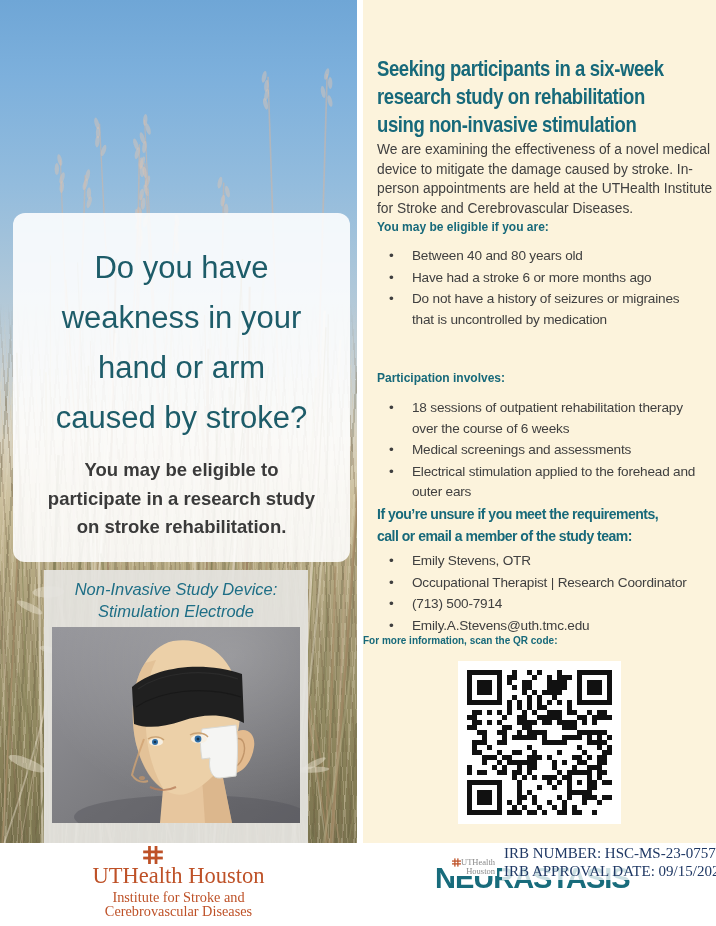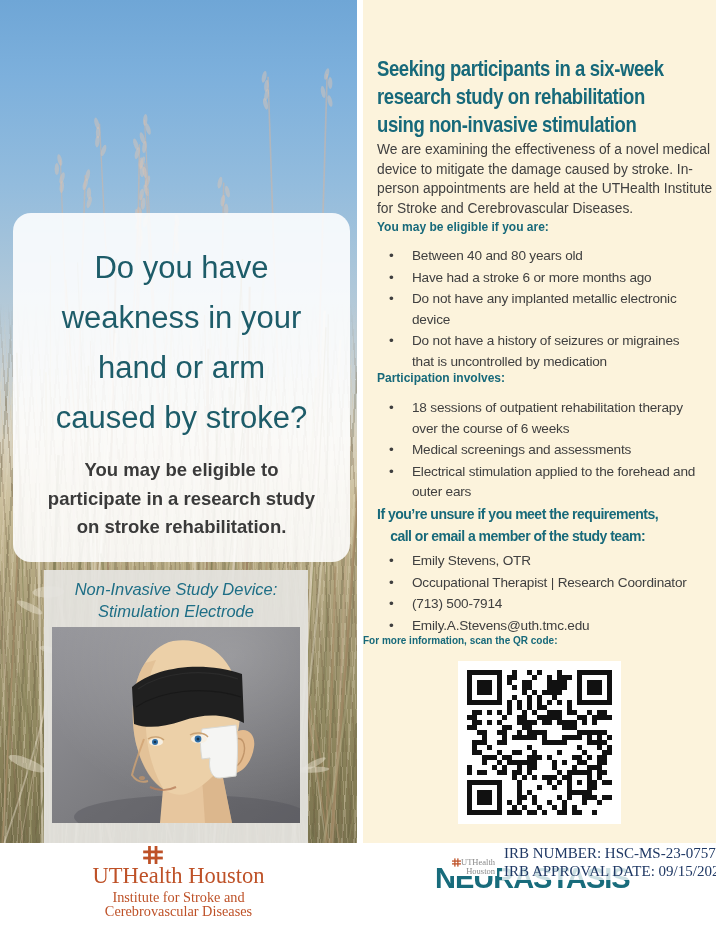--- a/index.html
+++ b/index.html
@@ -15,21 +15,21 @@
       repeating-linear-gradient(86deg, rgba(120,100,70,0.30) 0 1.5px, rgba(0,0,0,0) 1.5px 4px,
          rgba(214,199,168,0.32) 4px 5px, rgba(0,0,0,0) 5px 9px),
       repeating-linear-gradient(94deg, rgba(92,86,56,0.28) 0 2px, rgba(0,0,0,0) 2px 6px,
          rgba(232,222,196,0.28) 6px 7.5px, rgba(0,0,0,0) 7.5px 12px);
     -webkit-mask-image:linear-gradient(180deg,transparent 0,#000 20%);
     mask-image:linear-gradient(180deg,transparent 0,#000 20%);}
   .photo-svg{position:absolute;left:0;top:0;width:357px;height:843px;}
 
   
   .question-card{position:absolute;left:13px;top:213px;width:337px;height:349px;
-    background:rgba(255,255,255,0.88);border-radius:18px;text-align:center;}
+    background:rgba(255,255,255,0.88);border-radius:12px;text-align:center;}
   .q-lines{margin-top:30px;color:var(--teal_dark);font-size:31px;line-height:50px;}
   .q-lines div{white-space:nowrap;}
   .q-sub{margin-top:13px;color:var(--dark_text);font-weight:bold;font-size:18.5px;line-height:28.5px;}
   .q-sub div{white-space:nowrap;}
 
   
   .device-card{position:absolute;left:44px;top:570px;width:264px;height:324px;
     background:rgba(228,227,223,0.94);text-align:center;}
   .device-caption{margin-top:8px;color:var(--teal_caption);font-style:italic;
     font-size:16.5px;line-height:22px;}
@@ -37,21 +37,21 @@
   .device-svg{display:block;margin:5px auto 0;width:248px;height:196px;}
 
   
   .panel{position:absolute;left:363px;top:0;width:353px;height:843px;background:var(--cream);}
   .panel .abs{position:absolute;}
   .title{left:14px;top:55px;color:var(--teal);font-weight:bold;font-size:18.5px;
     letter-spacing:-0.4px;line-height:24.5px;transform:scaleY(1.15);transform-origin:left top;}
   .title div{white-space:nowrap;}
   .intro{left:14px;top:140px;width:336px;color:var(--body_text);font-size:13.8px;line-height:19.5px;}
   .sec-h{color:var(--teal);font-weight:bold;font-size:12px;white-space:nowrap;}
-  .sec-h2{color:var(--teal);font-weight:bold;font-size:14px;letter-spacing:-0.5px;line-height:22px;text-align:center;}
+  .sec-h2{color:var(--teal);font-weight:bold;font-size:14px;letter-spacing:-0.5px;line-height:22px;}
   .sec-h2 div{white-space:nowrap;}
   ul.blt{list-style:none;margin:0;padding:0;width:312px;}
   ul.blt li{position:relative;padding-left:27px;color:var(--body_text);
     font-size:13.6px;letter-spacing:-0.2px;line-height:20.5px;margin-bottom:1px;}
   ul.blt li::before{content:"\2022";position:absolute;left:4px;top:0;color:#3f3f3f;}
   .qr-h{left:0;top:635px;width:353px;text-align:left;color:var(--teal);
     font-weight:bold;font-size:10px;white-space:nowrap;}
   .qr-box{left:95px;top:661px;width:145px;height:145px;background:#ffffff;padding:9px;}
 
   
@@ -302,21 +302,20 @@
       <div>Seeking participants in a six-week</div>
       <div>research study on rehabilitation</div>
       <div>using non-invasive stimulation</div>
     </div>
     <div class="abs intro">We are examining the effectiveness of a novel medical device to mitigate the damage caused by stroke. In-person appointments are held at the UTHealth Institute for Stroke and Cerebrovascular Diseases.</div>
 
     <div class="abs sec-h" style="left:14px;top:220px;">You may be eligible if you are:</div>
     <ul class="abs blt" style="left:22px;top:246px;">
       <li>Between 40 and 80 years old</li>
       <li>Have had a stroke 6 or more months ago</li>
-      <li>Do not have any implanted metallic electronic device</li>
       <li>Do not have a history of seizures or migraines that is uncontrolled by medication</li>
     </ul>
 
     <div class="abs sec-h" style="left:14px;top:371px;">Participation involves:</div>
     <ul class="abs blt" style="left:22px;top:398px;">
       <li>18 sessions of outpatient rehabilitation therapy over the course of 6 weeks</li>
       <li>Medical screenings and assessments</li>
       <li>Electrical stimulation applied to the forehead and outer ears</li>
     </ul>
 

